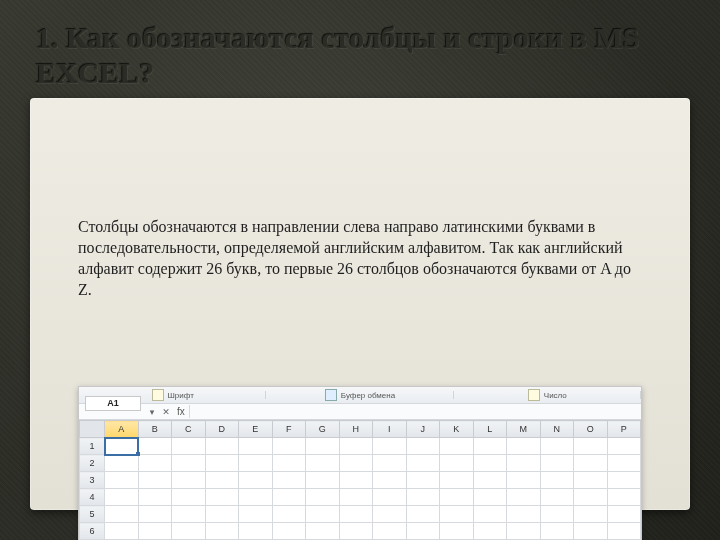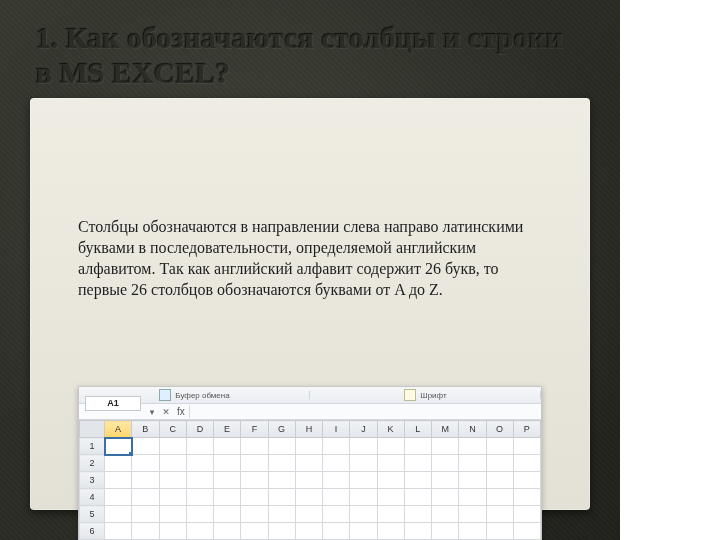--- a/index.html
+++ b/index.html
@@ -5,21 +5,21 @@
   html, body {
     margin: 0;
     padding: 0;
     width: 720px;
     height: 540px;
     overflow: hidden;
     font-family: Georgia, 'Times New Roman', serif;
   }
   .slide {
     position: relative;
-    width: 620px;
+    width: 720px;
     height: 540px;
     background: #3a3c33;
     background-image:
       radial-gradient(circle at 50% 50%, rgba(255,255,255,0.05) 0%, rgba(0,0,0,0.25) 80%),
       linear-gradient(135deg, #4a4c40 0%, #3a3c32 40%, #35362d 70%, #2b2c24 100%);
     box-sizing: border-box;
   }
   .slide::before {
     content: "";
     position: absolute;
@@ -192,26 +192,30 @@
 <div class="slide">
 
   <div class="heading">1. Как обозначаются столбцы и строки в MS EXCEL?</div>
 
   <div class="frame">
     <div class="body-text">Столбцы обозначаются в направлении слева направо латинскими буквами в последовательности, определяемой английским алфавитом. Так как английский алфавит содержит 26 букв, то первые 26 столбцов обозначаются буквами от A до Z.</div>
 
     <div class="excel-wrap">
       <div class="ribbon-row">
         <div class="rib-group">
+          <span class="ico2"></span>
+          <span>Шрифт</span>
+        </div>
+        <div class="rib-group">
           <span class="ico"></span>
           <span>Буфер обмена</span>
         </div>
         <div class="rib-group">
           <span class="ico2"></span>
-          <span>Шрифт</span>
+          <span>Число</span>
         </div>
       </div>
 
       <div class="fx-row">
         <div class="cell-name">A1</div>
         <div class="fx-btn">▾</div>
         <div class="fx-btn">✕</div>
         <div class="fx-label">fx</div>
         <div class="fx-input"></div>
       </div>

